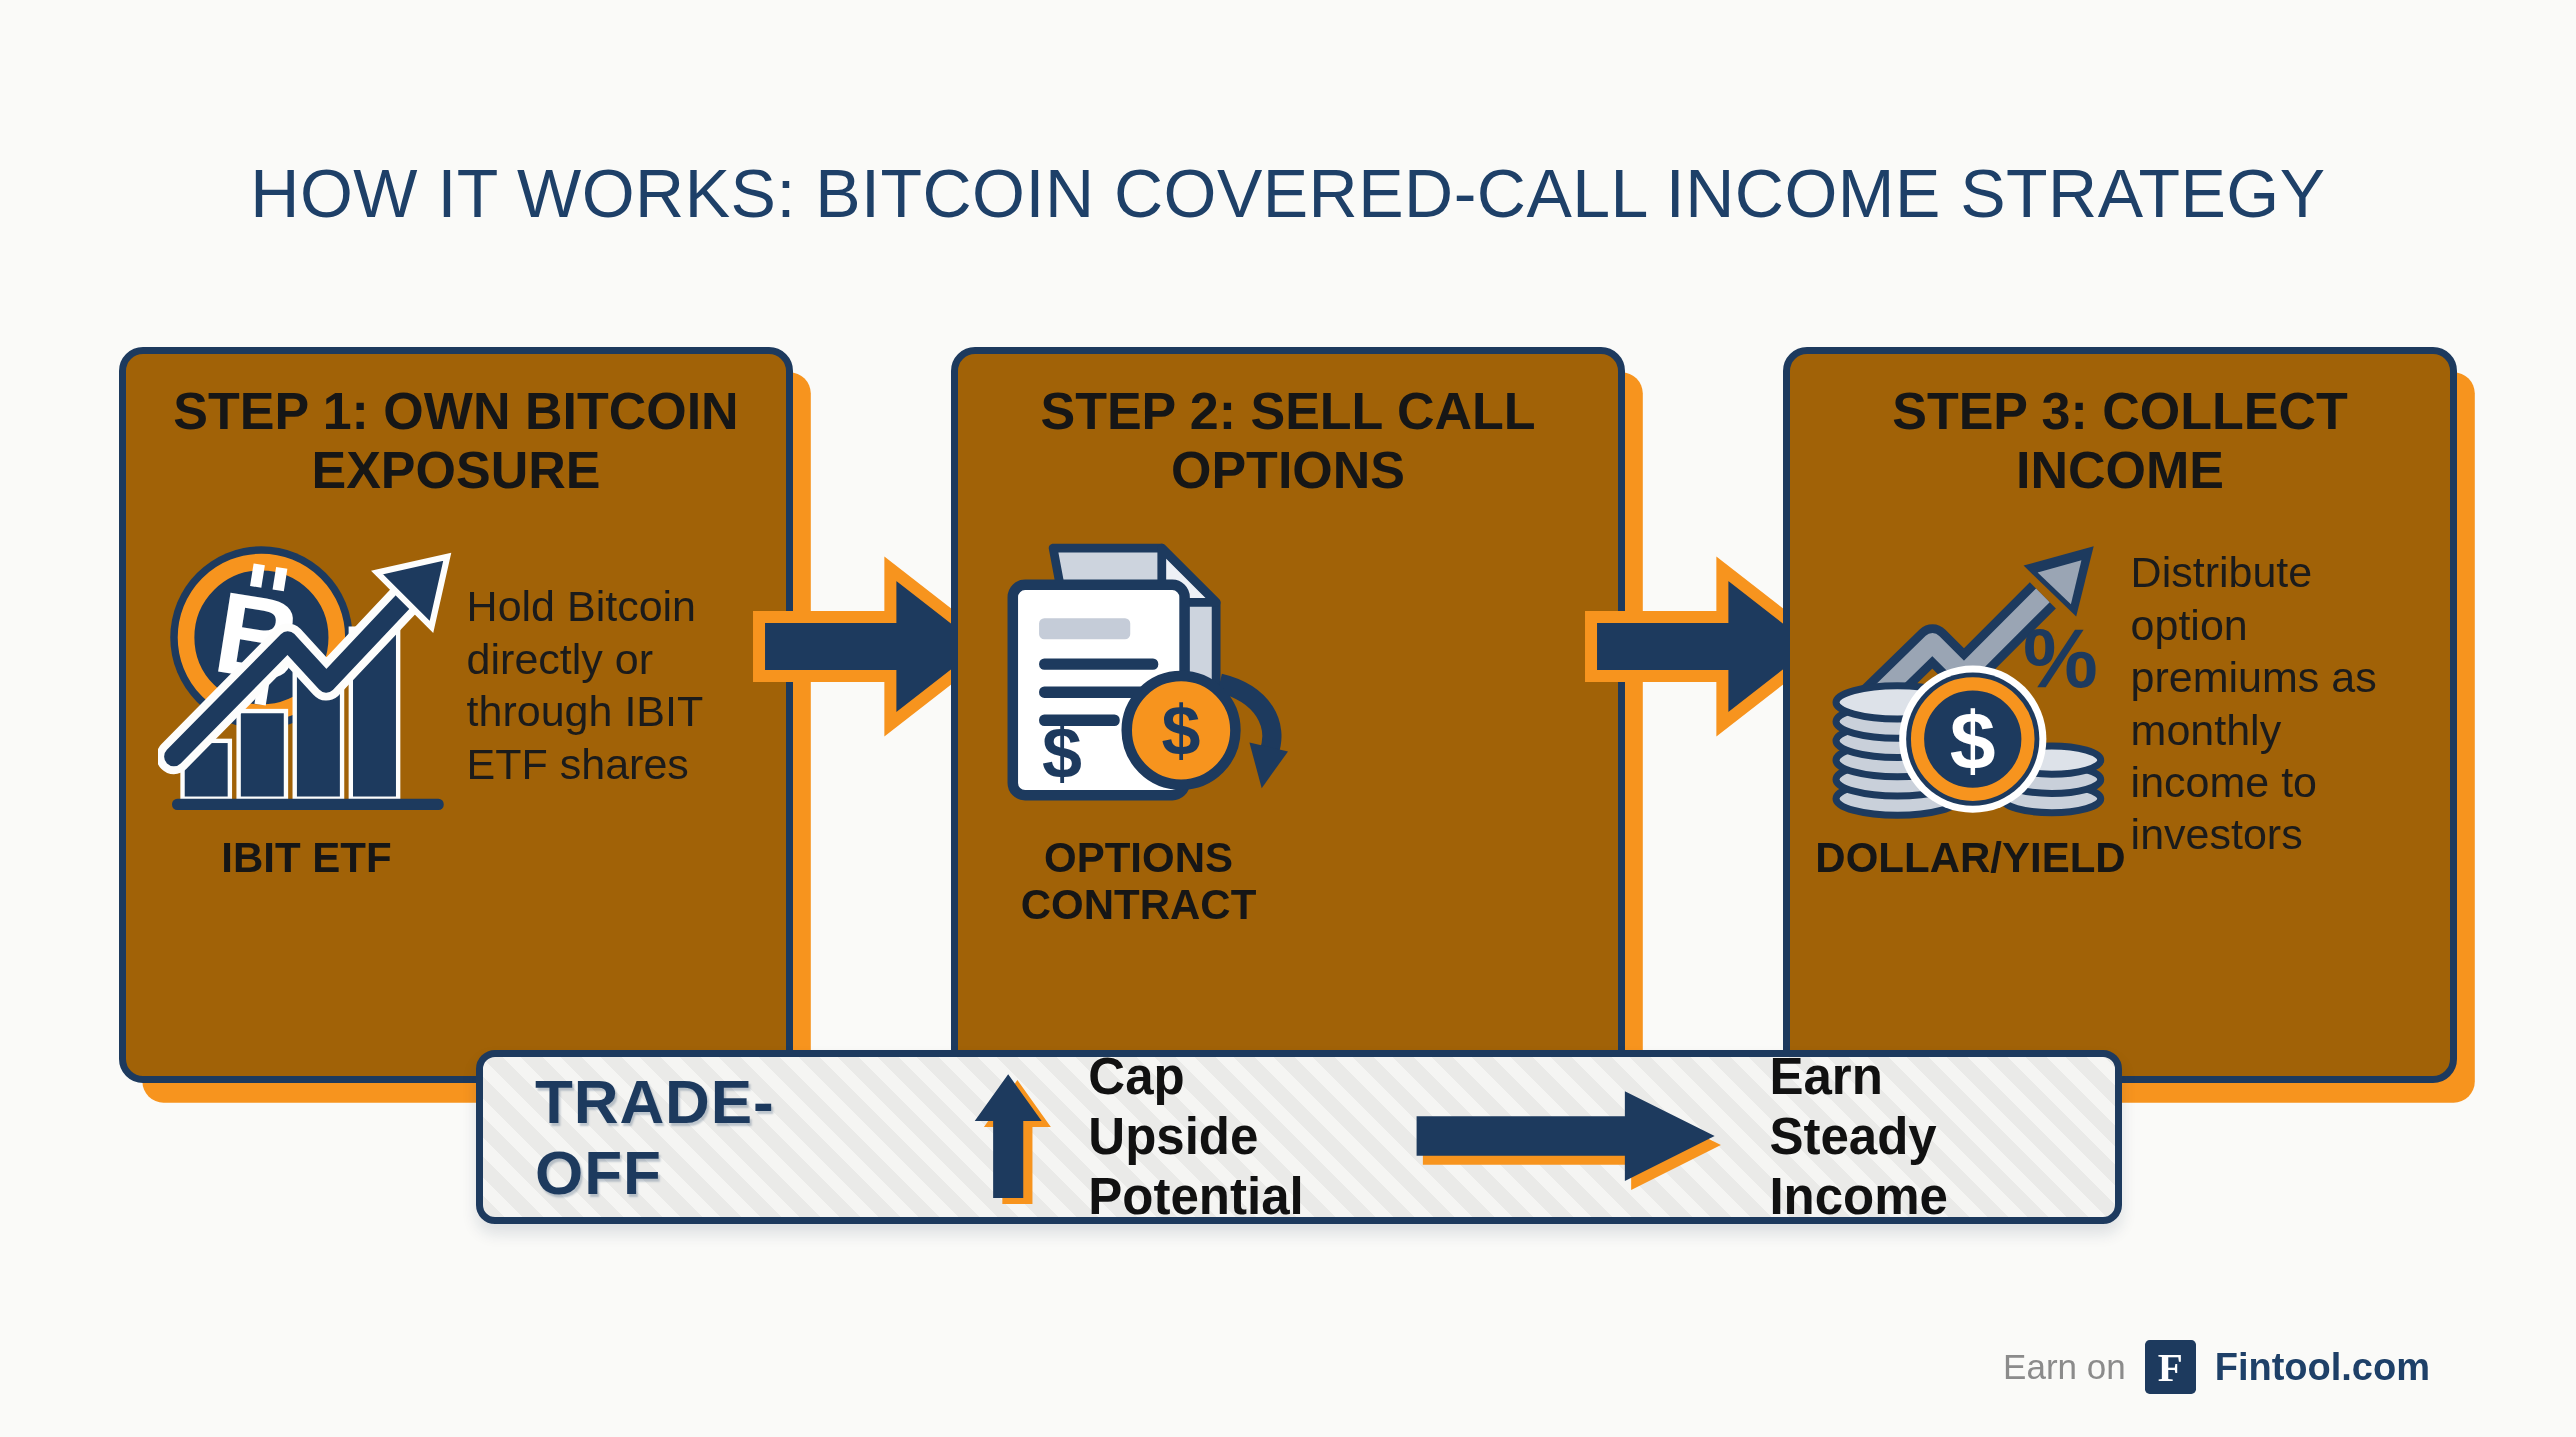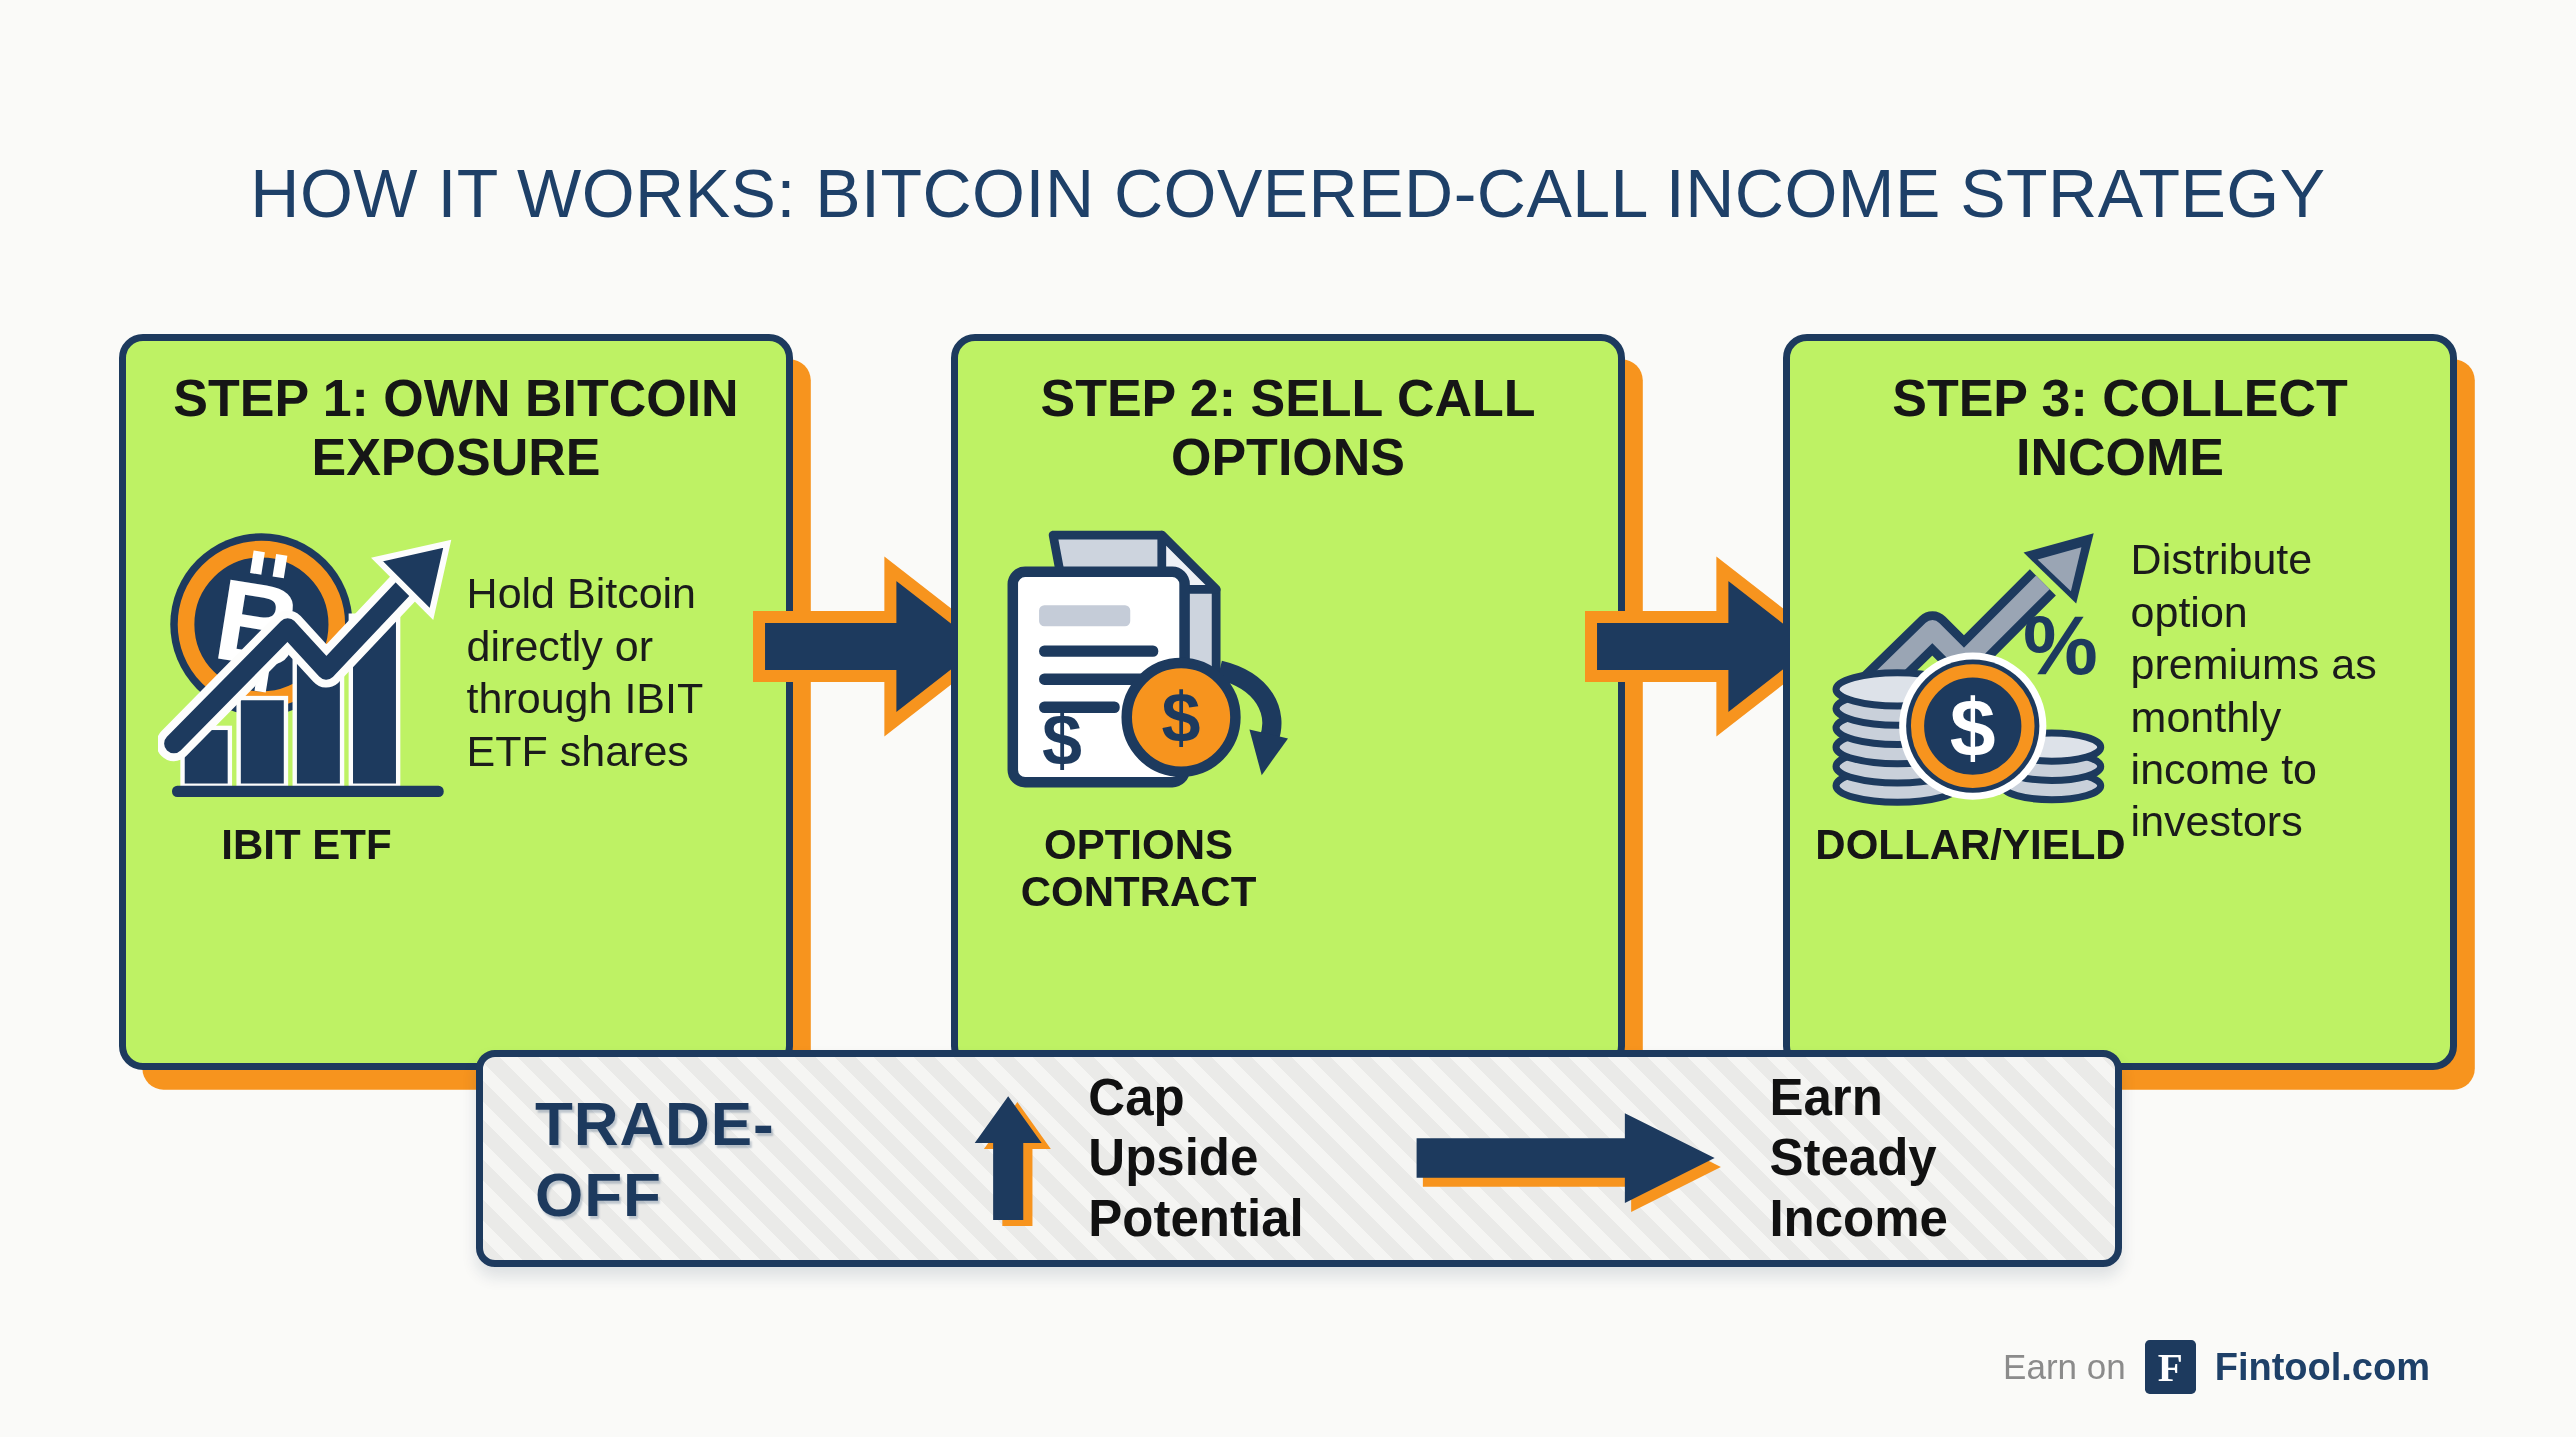--- a/index.html
+++ b/index.html
@@ -15,22 +15,22 @@
   body{font-family:"Liberation Sans","DejaVu Sans",sans-serif;}
   .canvas{position:relative;width:2576px;height:1438px;background:var(--page_bg);overflow:hidden;}
 
   .main-title{
     position:absolute;top:154px;left:0;width:100%;
     text-align:center;font-size:68px;font-weight:400;letter-spacing:0.5px;
     color:var(--title_navy);
   }
 
   .card{
-    position:absolute;top:334px;width:674px;height:736px;
-    background:#bef264;border:7.5px solid var(--navy);border-radius:24px;
+    position:absolute;top:347px;width:674px;height:736px;
+    background:#a16207;border:7.5px solid var(--navy);border-radius:24px;
     box-shadow:20.6px 22.5px 0 -2.8px var(--orange);
     padding:28px 26px 0 26px;
   }
   .card1{left:119px;} .card2{left:951px;} .card3{left:1783px;}
 
   .card-title{
     font-size:52px;font-weight:800;color:var(--text_black);
     text-align:center;line-height:1.14;white-space:pre-line;
   }
   .card-body{display:flex;align-items:center;margin-top:26px;}
@@ -43,21 +43,21 @@
   .card-desc{
     flex:1;font-size:43px;line-height:1.22;color:#1b1b1b;
     white-space:pre-line;padding-left:5.6px;padding-bottom:37px;
   }
   .card3 .card-desc{padding-bottom:0;}
 
   .connector{position:absolute;top:554px;width:251px;height:185px;}
   .connector1{left:751px;} .connector2{left:1583px;}
 
   .tradeoff{
-    position:absolute;left:476px;top:1050px;width:1646px;height:217px;
+    position:absolute;left:476px;top:1050px;width:1646px;height:174px;
     border:7.5px solid var(--navy);border-radius:19px;
     background:repeating-linear-gradient(45deg,#eaeae8 0 15px,#f5f5f3 15px 28px);
     box-shadow:0 9.4px 15px rgba(20,40,70,.12);
     display:flex;align-items:center;padding:8px 52px;
   }
   .tradeoff-label{
     font-size:62px;font-weight:800;color:var(--navy);letter-spacing:0.9px;
     text-shadow:1.9px 2.8px 1.9px rgba(29,58,94,.25);
   }
   .up-arrow{width:105px;height:144px;margin-left:58px;}

